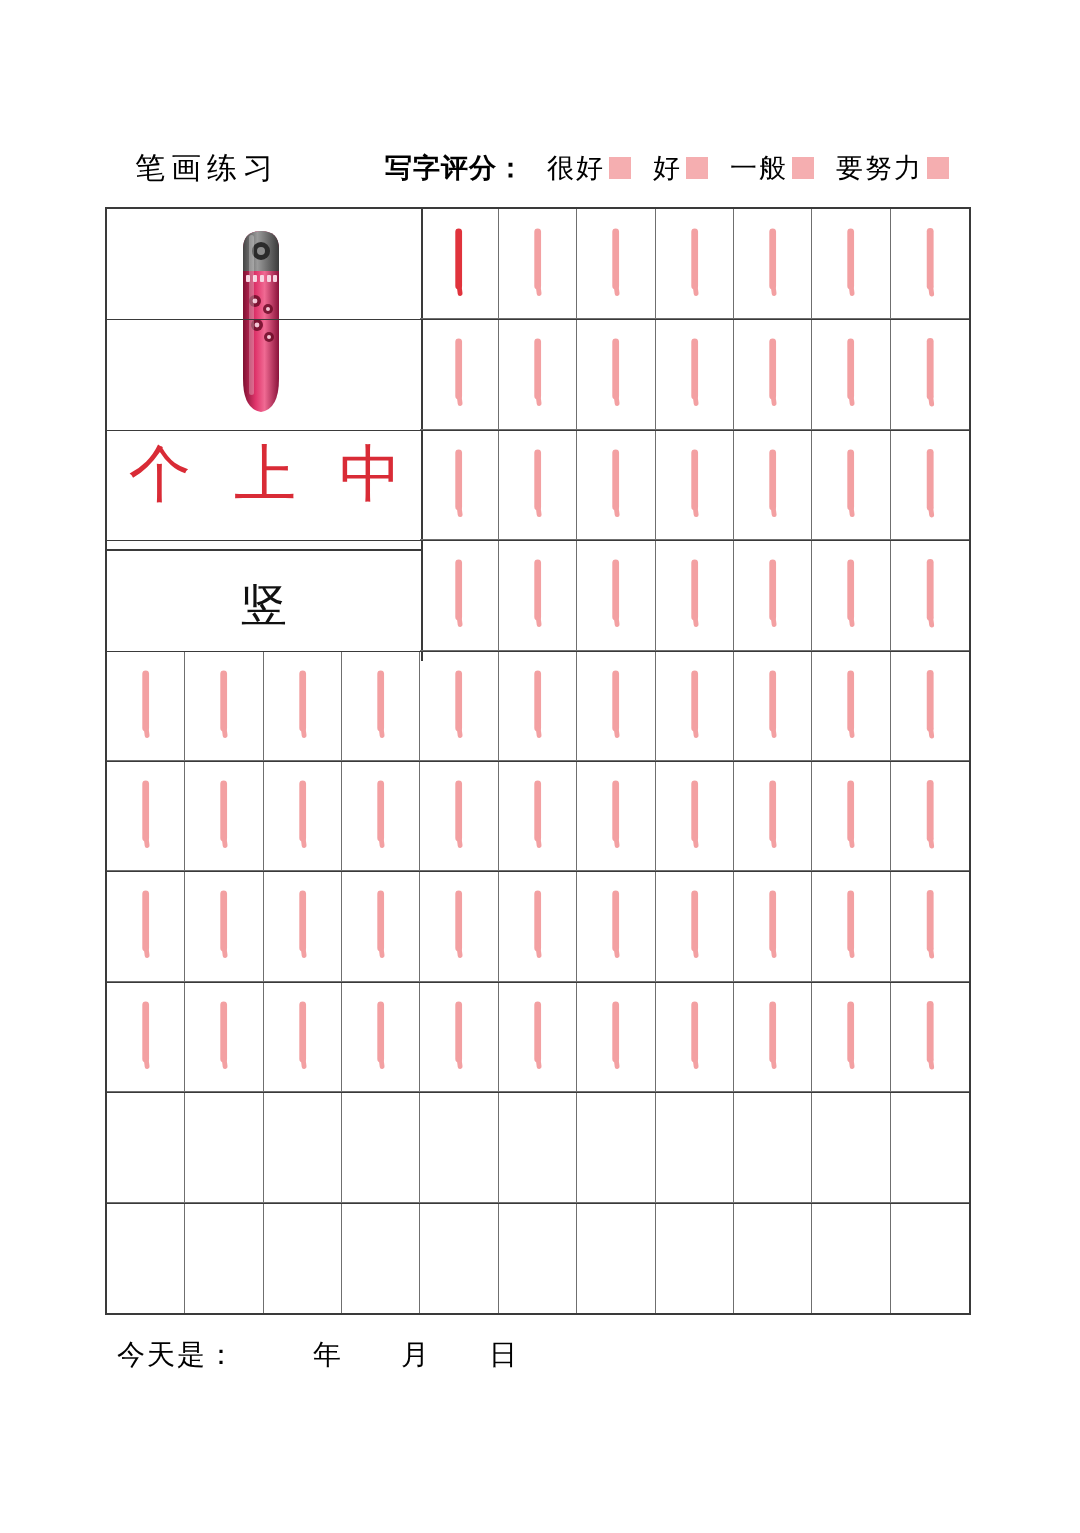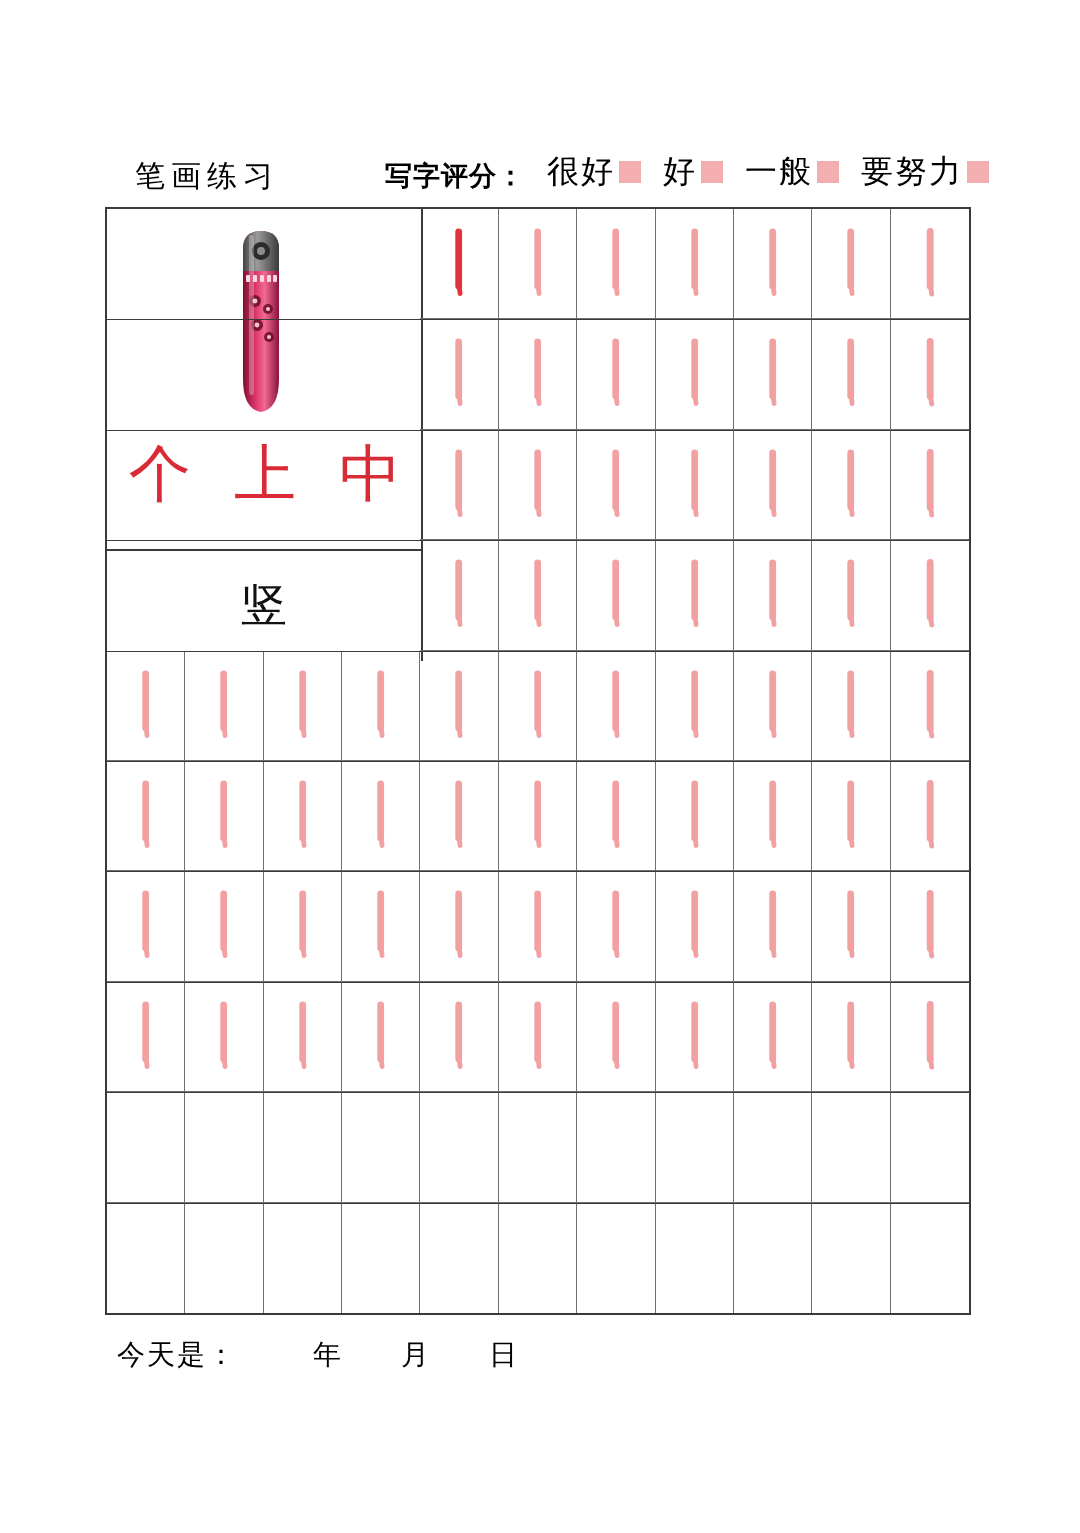--- a/index.html
+++ b/index.html
@@ -10,37 +10,37 @@
     position:relative;
     overflow:hidden;
   }
   .page{position:absolute;left:0;top:0;width:1080px;height:1533px;}
 
   
   .header{
     position:absolute;left:105px;top:148px;width:870px;height:46px;
   }
   .title{
-    position:absolute;left:30px;top:8px;
+    position:absolute;left:30px;top:0px;
     font-size:30px;letter-spacing:6px;color:#000;
     font-family:Liberation Serif, serif;
   }
   .score-wrap{
     position:absolute;left:280px;top:2px;
-    display:flex;align-items:flex-end;white-space:nowrap;
+    display:flex;align-items:flex-start;white-space:nowrap;
   }
   .score-label{
     font-size:27px;font-weight:bold;letter-spacing:1px;color:#000;
     font-family:"DejaVu Sans", sans-serif;
   }
   .score-item{
     display:inline-flex;align-items:center;margin-left:22px;
   }
   .score-item .txt{
-    font-size:32px;color:#000;letter-spacing:2px;
+    font-size:27px;color:#000;letter-spacing:2px;
     font-family:Liberation Mono, monospace;
   }
   .score-box{
     display:inline-block;width:22px;height:22px;margin-left:4px;
     background:#f5aeb0;
   }
 
   
   .grid{
     position:absolute;left:105px;top:207px;

